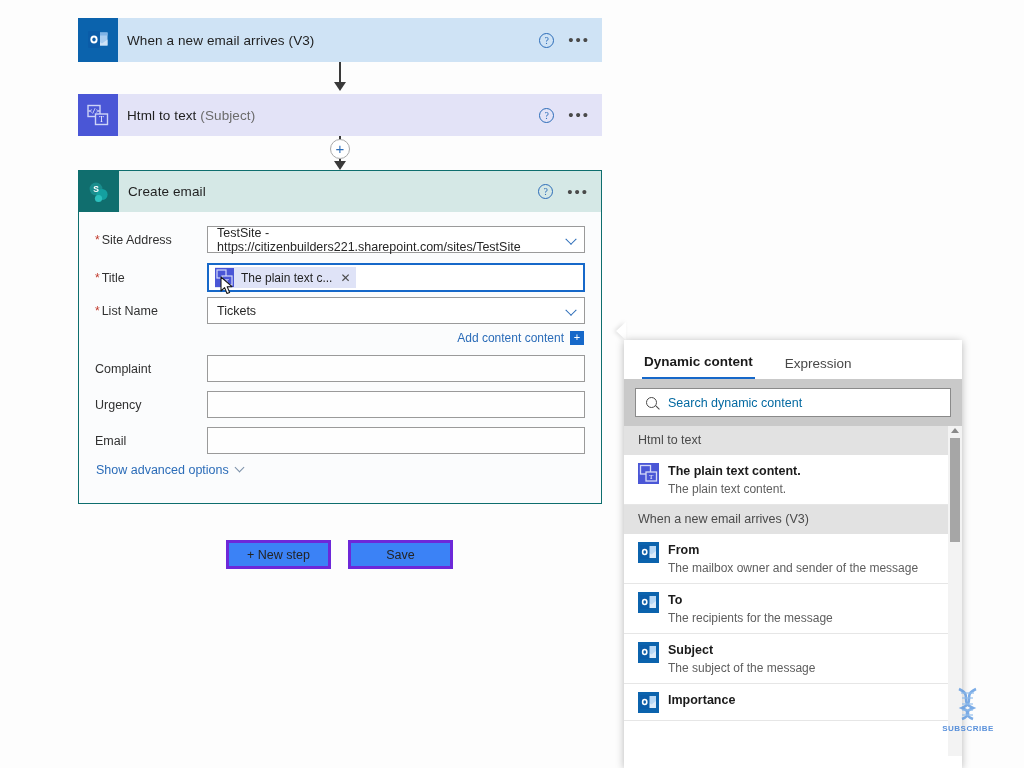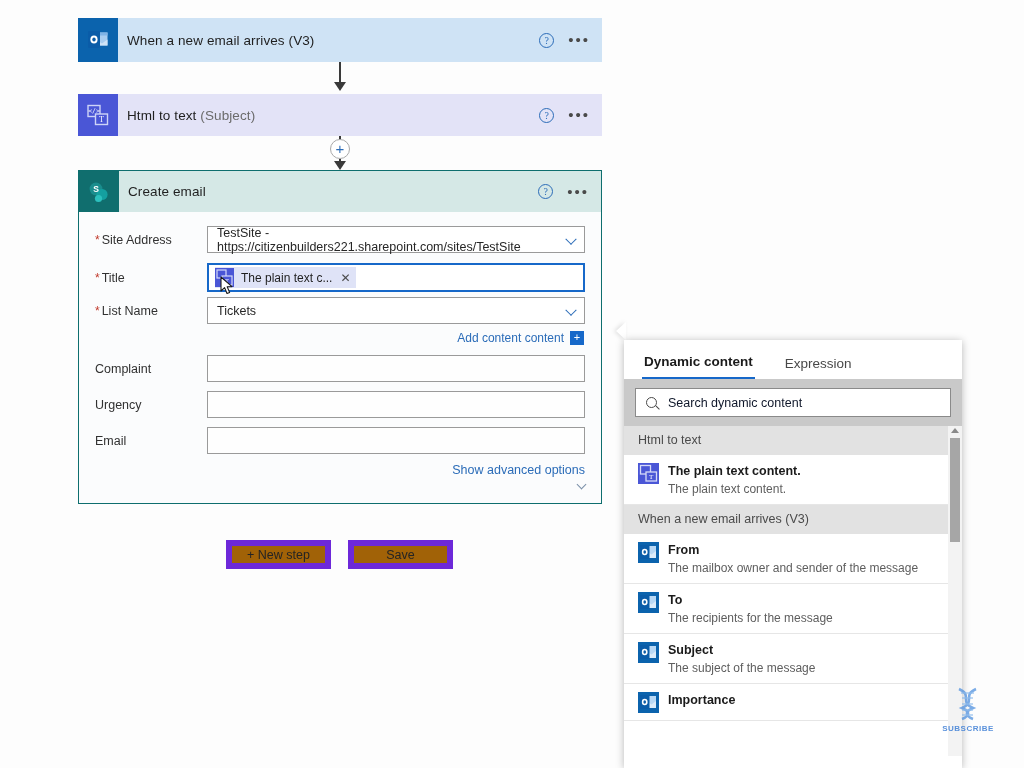--- a/index.html
+++ b/index.html
@@ -160,37 +160,37 @@
     margin: -2px 0 10px 0;
     padding-right: 1px;
   }
   .adc-link { font-size: 12px; color: #2b6cb8; }
   .adc-plus {
     width: 14px; height: 14px; background: #1668c9; color: #fff;
     font-size: 11px; line-height: 13px; text-align: center;
   }
 
   .show-adv {
-    display: flex; align-items: flex-end; gap: 7px;
+    display: flex; align-items: center; gap: 7px;
     margin: 9px 0 0 1px;
-    font-size: 12.5px; color: #2b6cb8; flex-direction: column;
+    font-size: 12.5px; color: #2b6cb8;
   }
   .chev-sm {
     width: 7px; height: 7px;
     border-right: 1.4px solid #7a8fa8;
     border-bottom: 1.4px solid #7a8fa8;
     transform: translateY(-3px) rotate(45deg);
   }
 
   
   .flow-btn {
     position: absolute;
     height: 29px;
-    border: 6px solid #6d28d9;
-    background: #a16207;
+    border: 3px solid #6d28d9;
+    background: #3b82f6;
     font-size: 12.5px;
     color: #242424;
     display: flex; align-items: center; justify-content: center;
   }
   #btn-new-step { left: 226px; top: 540px; width: 105px; }
   #btn-save { left: 348px; top: 540px; width: 105px; }
 
   
   #dc-panel {
     position: absolute;
@@ -243,21 +243,21 @@
     position: relative;
     margin-right: 11px;
     flex: 0 0 11px;
   }
   .search-glyph::after {
     content: ""; position: absolute;
     width: 5px; height: 1.4px; background: #4a4a4a;
     bottom: -1px; right: -4px;
     transform: rotate(45deg);
   }
-  .dc-search-text { font-size: 12.5px; color: #0f172a; }
+  .dc-search-text { font-size: 12.5px; color: #0369a1; }
 
   .dc-list {
     position: relative;
     height: 330px;
     overflow: hidden;
     background: #ffffff;
   }
   .dc-group {
     background: #e2e2e2;
     font-size: 12.5px;

